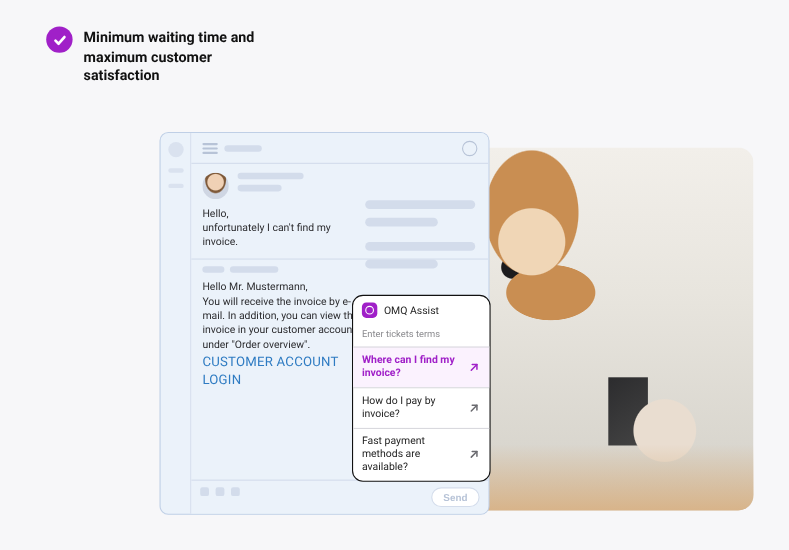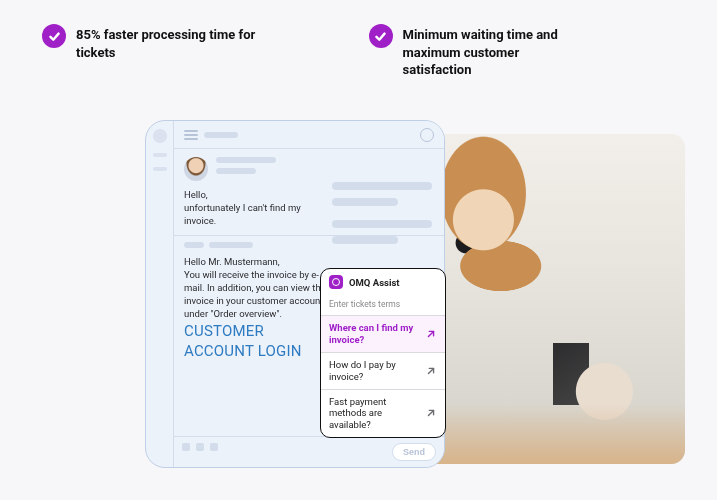--- a/index.html
+++ b/index.html
@@ -79,21 +79,21 @@
     background:linear-gradient(0deg,#D8B48A 0%,transparent 100%);
     border-bottom-left-radius:14px;border-bottom-right-radius:14px;
   }
   
   .panel{
     position:absolute;
     left:0;top:0;
     width:300px;height:348px;
     background:var(--panel-bg);
     border:1px solid #BFCFE6;
-    border-radius:20px;
+    border-radius:8px;
     display:flex;
     overflow:hidden;
   }
   .rail{
     width:28px;
     border-right:1px solid #D3DCEB;
     padding-top:8px;
     display:flex;flex-direction:column;align-items:center;gap:10px;
   }
   .rail-dot{width:14px;height:14px;border-radius:50%;background:#DAE2EF;}
@@ -123,21 +123,21 @@
     width:24px;height:24px;border-radius:50%;flex-shrink:0;
     background:radial-gradient(circle at 50% 36%, #F0D1B5 0 7px, transparent 8px),
                radial-gradient(ellipse 10px 13px at 50% 26%, #7F5A3A 0 9px, transparent 10px),
                linear-gradient(180deg,#CFD6E3,#CFD6E3);
   }
   .sk-col{display:flex;flex-direction:column;gap:5px;}
   .sk-col .sk-pill{width:60px;}
   .sk-col .sk-pill.short{width:40px;}
   .divider{height:1px;background:#D3DCEB;margin:0 -10px;}
   .msg{line-height:1.35;}
-  .msg-link{color:var(--link);letter-spacing:.2px;font-size:15px;}
+  .msg-link{color:var(--link);letter-spacing:.2px;font-size:12px;}
   .sig{margin-top:4px;}
   .sk-row{display:flex;gap:5px;margin-top:-2px;}
   .sk-row .sk-pill{width:20px;background:#D3DCEB;}
   .sk-row .sk-pill.long{width:44px;}
   .composer{
     display:flex;align-items:flex-start;gap:6px;
     padding:6px 8px;border-top:1px solid #D3DCEB;
   }
   .comp-dot{width:8px;height:8px;border-radius:2px;background:#D3DCEB;}
   .send-btn{
@@ -167,21 +167,21 @@
   }
   .assist-hdr{
     display:flex;align-items:center;gap:6px;
     padding:6px 8px;
   }
   .assist-logo{
     width:14px;height:14px;border-radius:4px;background:var(--purple);
     display:flex;align-items:center;justify-content:center;
   }
   .assist-logo::after{content:"";width:6px;height:6px;border-radius:50%;border:1.5px solid #fff;}
-  .assist-title{font-weight:700;color:#222;}
+  .assist-title{font-weight:400;color:#222;}
   .assist-search{
     font-size:8.5px;color:var(--muted);
     padding:4px 8px 6px 8px;
   }
   .assist-item{
     display:flex;align-items:center;justify-content:space-between;
     gap:6px;
     padding:6px 8px;
     border-top:1px solid var(--line);
     line-height:1.25;
@@ -191,28 +191,20 @@
   .arrow{
     width:12px;height:12px;flex-shrink:0;
   }
   .arrow svg{width:12px;height:12px;stroke:#6B6B70;stroke-width:1.6;fill:none;stroke-linecap:round;stroke-linejoin:round;}
   .assist-item.hi .arrow svg{stroke:var(--purple);}
 </style>
 </head>
 <body>
 
 <div class="features">
-  <div class="feature">
-    <span class="check-badge">
-        <svg viewBox="0 0 16 16">
-          <polyline points="3,8.5 6.5,12 13,4.5"></polyline>
-        </svg>
-      </span>
-    <span class="feature-text">85% faster processing time for tickets</span>
-  </div>
   <div class="feature">
     <span class="check-badge">
         <svg viewBox="0 0 16 16">
           <polyline points="3,8.5 6.5,12 13,4.5"></polyline>
         </svg>
       </span>
     <span class="feature-text">Minimum waiting time and maximum customer satisfaction</span>
   </div>
 </div>
 

